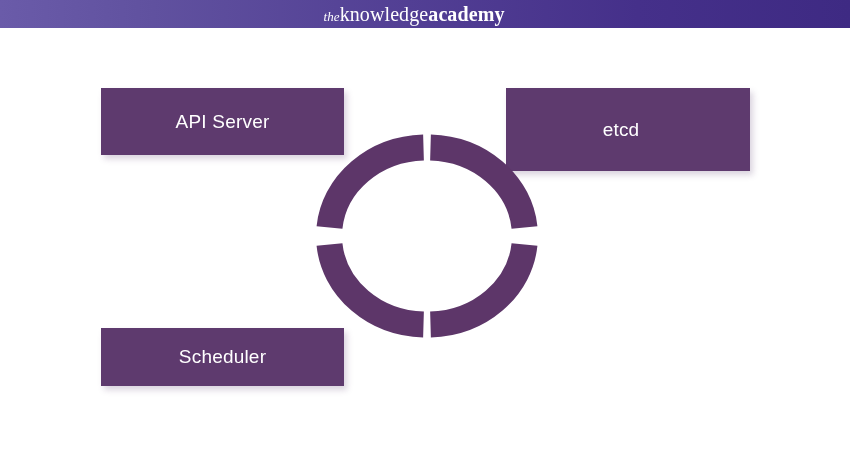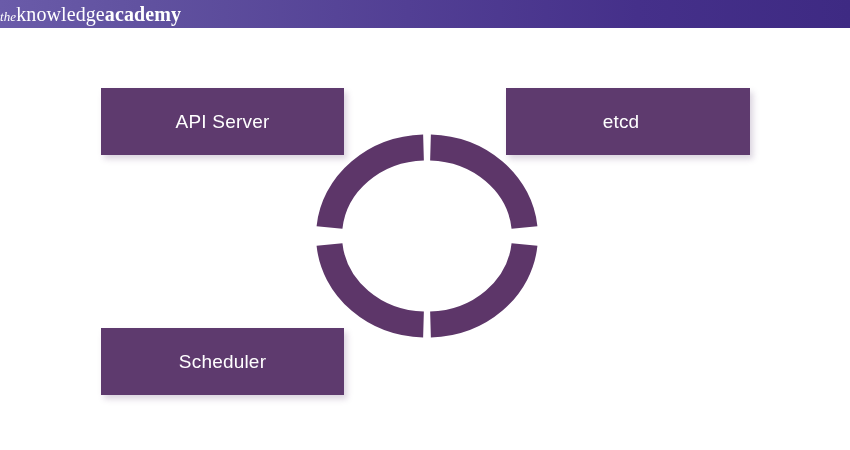--- a/index.html
+++ b/index.html
@@ -19,21 +19,21 @@
   
   #header-bar {
     position: absolute;
     left: 0;
     top: 0;
     width: 850px;
     height: 28px;
     background: linear-gradient(90deg, #6a5ba9 0%, #60519f 18%, #523f94 48%, #45308a 75%, #3e2a83 100%);
     display: flex;
     align-items: center;
-    justify-content: flex-start;
+    justify-content: center;
     box-sizing: border-box;
     padding-right: 22px;
   }
   #brand-logo {
     font-family: "Liberation Serif", serif;
     color: #ffffff;
     font-size: 20px;
     letter-spacing: .1px;
     white-space: nowrap;
     line-height: 1;
@@ -70,22 +70,22 @@
     display: flex;
     align-items: center;
     justify-content: center;
     font-size: 19px;
     font-weight: 400;
     letter-spacing: .2px;
     box-shadow: 3px 4px 6px rgba(90, 60, 110, 0.22);
     box-sizing: border-box;
   }
   #box-api-server   { left: 101px; top:  52px; width: 243px; height: 67px; }
-  #box-etcd         { left: 506px; top:  52px; width: 244px; height: 67px; padding-right: 14px; }
-  #box-scheduler    { left: 101px; top: 292px; width: 243px; height: 67px; }
+  #box-etcd         { left: 506px; top:  52px; width: 244px; height: 83px; padding-right: 14px; }
+  #box-scheduler    { left: 101px; top: 292px; width: 243px; height: 58px; }
   #box-controllers  { left: 506px; top: 292px; width: 244px; height: 67px; padding-right: 4px; }
 
   
   #central-hub {
     position: absolute;
     left: 313px;
     top: 95px;
     width: 228px;
     height: 210px;
   }

